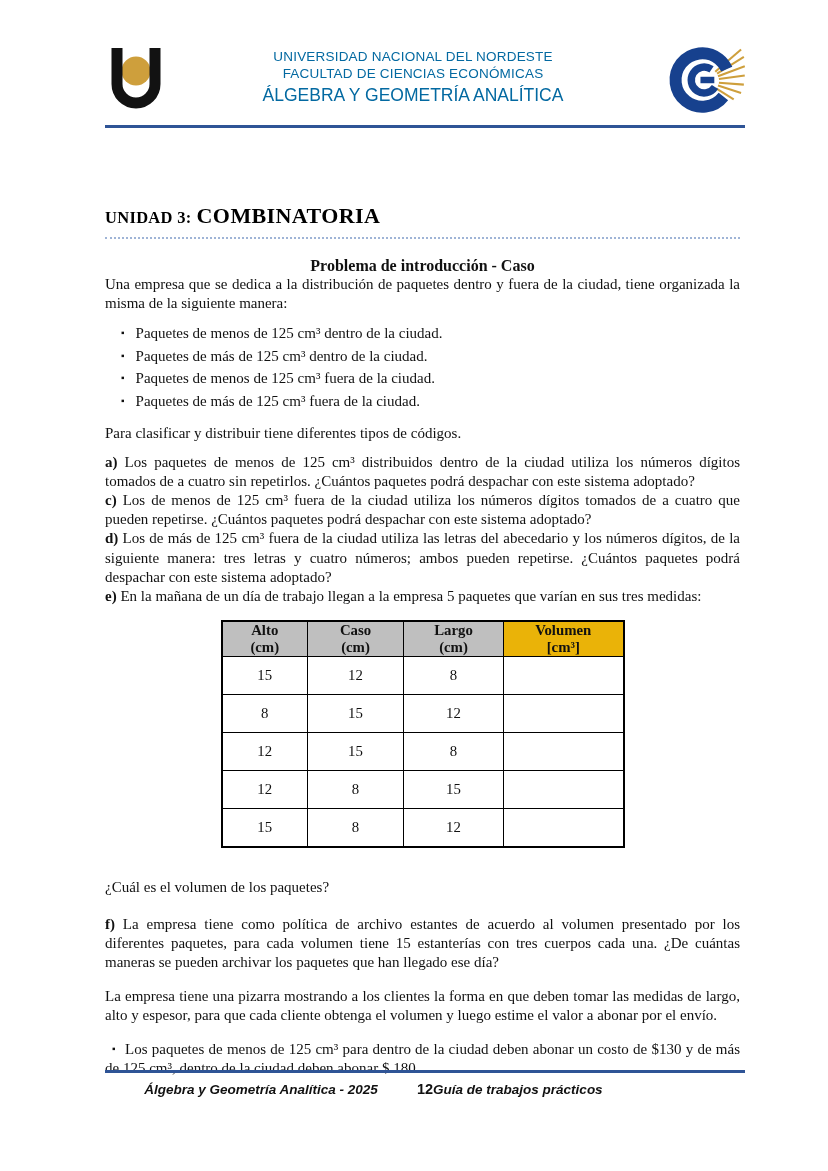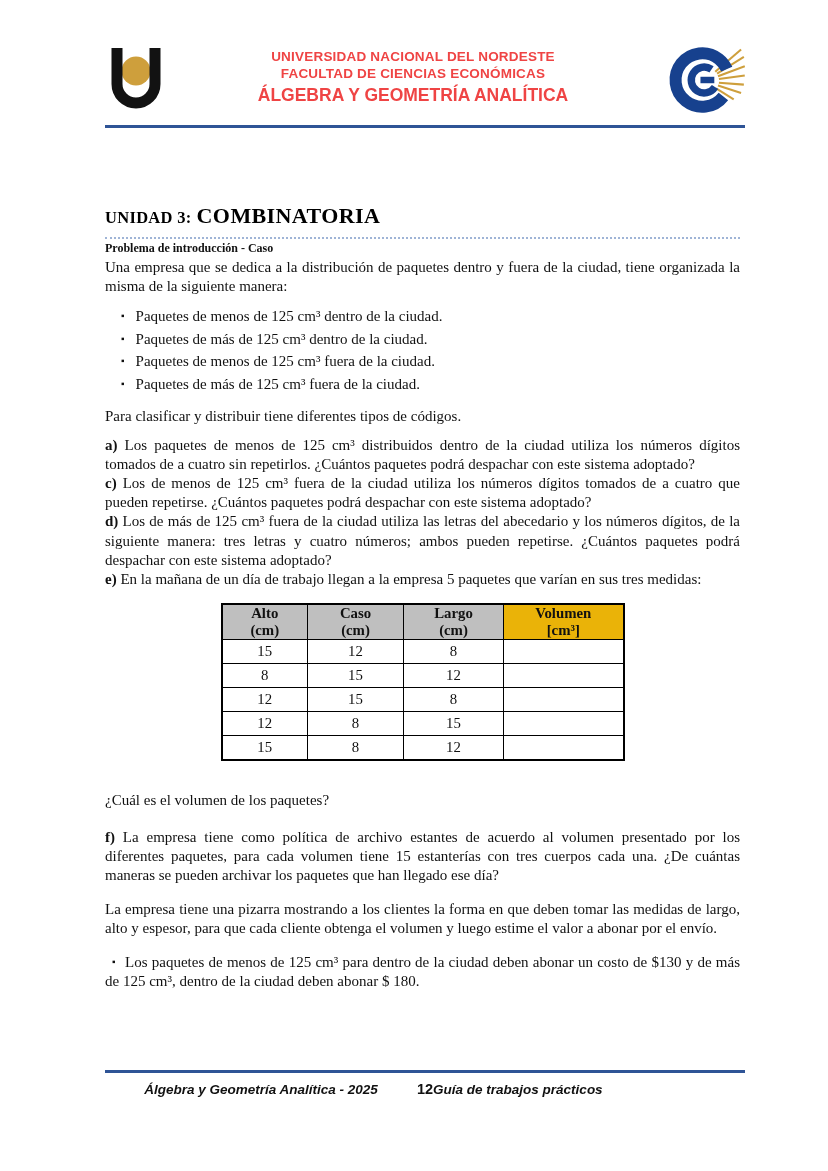--- a/index.html
+++ b/index.html
@@ -14,54 +14,54 @@
   html,body{background:#fff;}
   body{width:828px;height:1171px;position:relative;overflow:hidden;
        font-family:"Liberation Serif",serif;color:#111;}
   .page{position:absolute;inset:0;background:#fff;}
 
   
   .hdr{position:absolute;left:105px;right:83px;top:44px;display:flex;align-items:flex-start;}
   .logo-u{width:62px;flex:0 0 62px;}
   .logo-ce{width:78px;flex:0 0 78px;margin-left:8px;}
   .hdr-text{flex:1;text-align:center;font-family:"Liberation Sans",sans-serif;
-            font-weight:bold;color:#ef4444;padding-top:4px;}
+            font-weight:normal;color:#0369a1;padding-top:4px;}
   .hdr-line-sm{font-size:13.5px;line-height:17px;letter-spacing:.2px;}
   .hdr-line-lg{font-size:17.5px;line-height:22px;margin-top:2px;}
   .hdr-rule{position:absolute;left:105px;right:83px;top:125px;height:3px;
             background:var(--rule-blue);}
 
   
   .content{position:absolute;left:105px;right:88px;top:128px;}
   .unit-title{margin-top:66px;font-weight:bold;color:#000;}
   .unit-prefix{font-size:16.5px;letter-spacing:.3px;}
   .unit-main{font-size:22px;letter-spacing:.4px;margin-left:5px;}
   .dotted-rule{margin-top:6px;border-top:2px dotted var(--dotted-rule);height:0;}
 
-  .bold-head{font-weight:bold;font-size:12px;line-height:19px;}
+  .bold-head{margin-top:17px;font-weight:bold;font-size:16px;line-height:19px;text-align:center;}
   .para{font-size:15px;line-height:19.2px;text-align:justify;}
   .item b{font-weight:bold;}
   .items-block{margin-top:9px;}
 
   .blist{list-style:none;margin-top:9px;padding-left:16px;}
   .blist li{font-size:15px;line-height:21.5px;}
   .blist li::before{content:"▪";font-size:10px;vertical-align:2px;margin-right:11px;}
 
   .mt12{margin-top:12px;}
   .mt14{margin-top:14px;}
   .mt18{margin-top:18px;}
   .mt30{margin-top:30px;}
 
   
   .tablewrap{margin-top:14px;display:flex;justify-content:center;}
   table{border-collapse:collapse;border:2px solid #000;}
   th,td{border:1.5px solid #000;text-align:center;font-size:14.8px;padding:0 20px;}
   th{font-weight:bold;height:26px;background:var(--table-header-bg);}
   th.white{background:#eab308;}
-  td{height:24px;border-radius:6px;}
+  td{height:38px;border-radius:6px;}
   col.c1{width:86px;} col.c2{width:96px;} col.c3{width:100px;} col.c4{width:120px;}
 
   .cost{position:relative;}
   .cost .bullet-glyph{font-size:10px;vertical-align:2px;margin:0 9px 0 7px;}
 
   
   .footer-rule{position:absolute;left:105px;right:83px;top:1070px;height:2.5px;
                background:var(--rule-blue);}
   .footer{position:absolute;left:105px;right:83px;top:1081px;
           display:flex;align-items:baseline;

